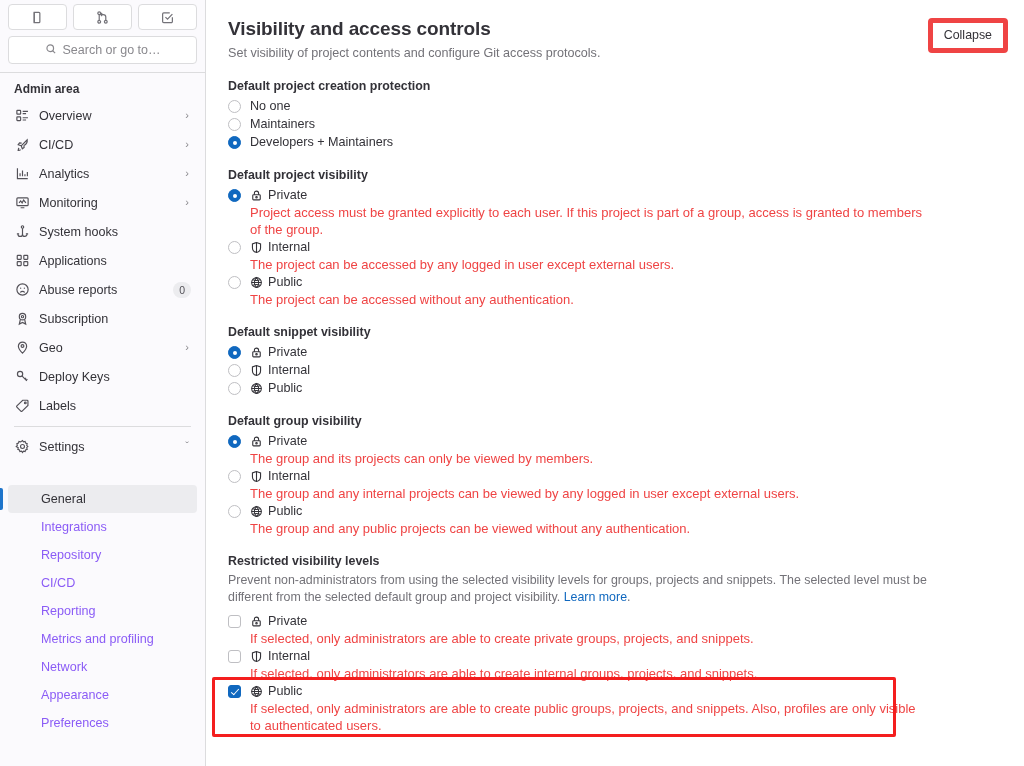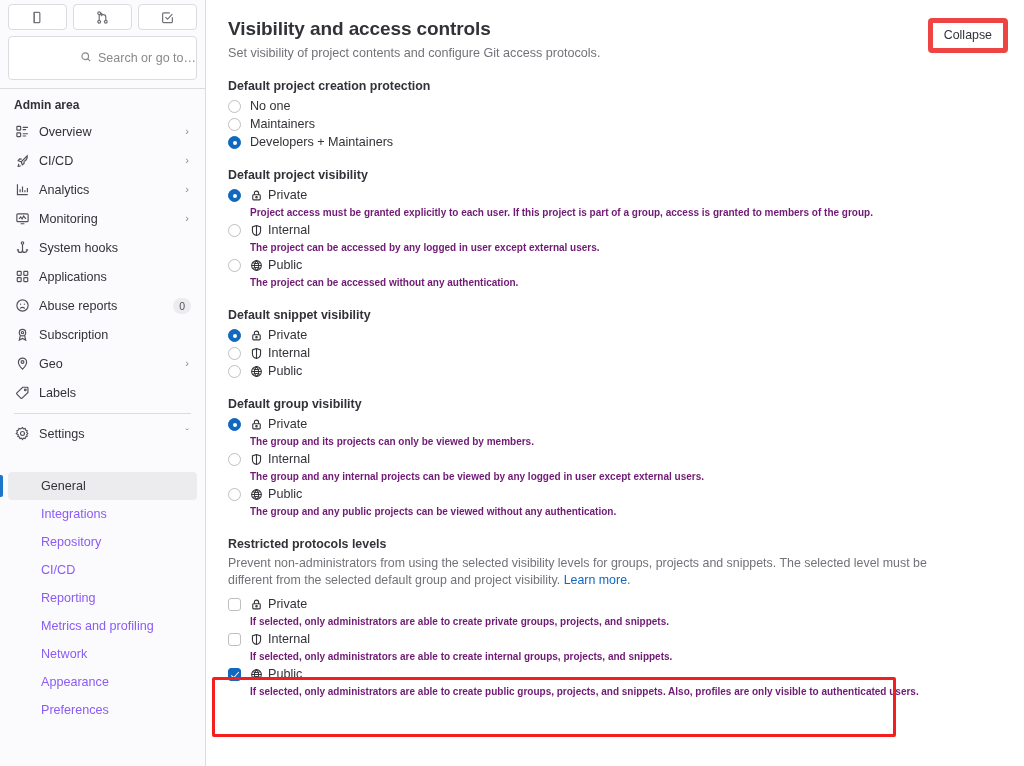--- a/index.html
+++ b/index.html
@@ -29,22 +29,22 @@
   .icon-row { display: flex; gap: 6px; }
   .icon-btn {
     flex: 1 1 0; height: 26px;
     border: 1px solid #dcdcde; border-radius: 4px;
     background: #fff;
     display: flex; align-items: center; justify-content: center;
     color: #737278;
   }
   .search-wrap { padding: 6px 8px 8px 8px; }
   .search-box {
-    height: 44px; border: 1px solid #dcdcde; border-radius: 4px;
-    background: #fff; display: flex; align-items: center; justify-content: flex-end;
+    height: 28px; border: 1px solid #dcdcde; border-radius: 4px;
+    background: #fff; display: flex; align-items: center; justify-content: center;
     gap: 6px; color: #89888d; font-size: 12.5px;
   }
   .sb-divider { height: 1px; background: #dcdcde; }
 
   .sb-scroll { flex: 1 1 auto; overflow: hidden; padding: 0 8px; }
   .sb-heading {
     font-size: 12px; font-weight: bold; color: #333238;
     padding: 9px 6px 5px 6px;
   }
   .nav-item {
@@ -112,22 +112,22 @@
   }
   .section-desc a { color: #1068bf; text-decoration: none; }
 
   .opt { margin-bottom: 0px; }
   .opt-line { display: flex; align-items: flex-start; }
   .opt-label {
     font-size: 12.6px; color: #333238; line-height: 18px;
     display: flex; align-items: center; gap: 5px;
   }
   .opt-help {
-    font-size: 10px; color: #701a75; line-height: 17px;
-    padding-left: 22px; max-width: 700px; font-weight: bold;
+    font-size: 13px; color: #ef4444; line-height: 17px;
+    padding-left: 22px; max-width: 700px;
   }
 
   
   .radio {
     width: 13px; height: 13px; border-radius: 50%;
     border: 1px solid #bfbfc3; background: #fff;
     margin: 3px 9px 0 0; flex: 0 0 13px;
     position: relative;
   }
   .radio.checked { border: 1px solid #1068bf; background: #1068bf; }
@@ -297,20 +297,29 @@
                 <path d="M8 14s4.4-4.4 4.4-7.4A4.4 4.4 0 0 0 8 2.2a4.4 4.4 0 0 0-4.4 4.4C3.6 9.6 8 14 8 14z"></path>
                 <circle cx="8" cy="6.4" r="1.5"></circle>
               </svg>
             </span>
             <span class="nv-label">Geo</span>
             <span class="chev">›</span>
           </div>
           <div class="nav-item">
             <span class="nv-icon">
               <svg width="15" height="15" viewBox="0 0 16 16" fill="none" stroke="currentColor" stroke-width="1.25">
+                <circle cx="5.4" cy="5.4" r="2.8"></circle>
+                <path d="m7.4 7.4 5.2 5.2M10.6 10.6l1.2-1.2M12 12l1.2-1.2"></path>
+              </svg>
+            </span>
+            <span class="nv-label">Deploy Keys</span>
+          </div>
+          <div class="nav-item">
+            <span class="nv-icon">
+              <svg width="15" height="15" viewBox="0 0 16 16" fill="none" stroke="currentColor" stroke-width="1.25">
                 <path d="M8.2 2.4H13a.8.8 0 0 1 .8.8v4.8L7.6 14a1 1 0 0 1-1.4 0L2 9.8a1 1 0 0 1 0-1.4z"></path>
                 <circle cx="11" cy="5.2" r="0.9"></circle>
               </svg>
             </span>
             <span class="nv-label">Labels</span>
           </div>
         </div>
 
       <div class="group-divider"></div>
 
@@ -536,21 +545,21 @@
                     <path d="M3.5 4.4c1.2.8 2.8 1.2 4.5 1.2s3.3-.4 4.5-1.2M3.5 11.6c1.2-.8 2.8-1.2 4.5-1.2s3.3.4 4.5 1.2"></path>
                   </svg>
                 </span>
                 <span>Public</span>
               </span>
             </div>
             <div class="opt-help">The group and any public projects can be viewed without any authentication.</div>
           </div>
         </div>
         <div class="section">
-          <div class="section-legend">Restricted protocols levels</div>
+          <div class="section-legend">Restricted visibility levels</div>
           <div class="section-desc"><span>Prevent non-administrators from using the selected visibility levels for groups, projects and snippets. The selected level must be different from the selected default group and project visibility. </span><a href="#">Learn more</a><span>.</span></div>
           <div class="opt">
             <div class="opt-line">
               <span class="cbox"></span>
               <span class="opt-label">
                 <span class="vis-icon">
                   <svg width="13" height="13" viewBox="0 0 16 16" fill="none" stroke="currentColor" stroke-width="1.35">
                     <rect x="3.4" y="7" width="9.2" height="6.4" rx="1"></rect>
                     <path d="M5.4 7V5.2a2.6 2.6 0 0 1 5.2 0V7"></path>
                     <circle cx="8" cy="10.2" r="0.9"></circle>

